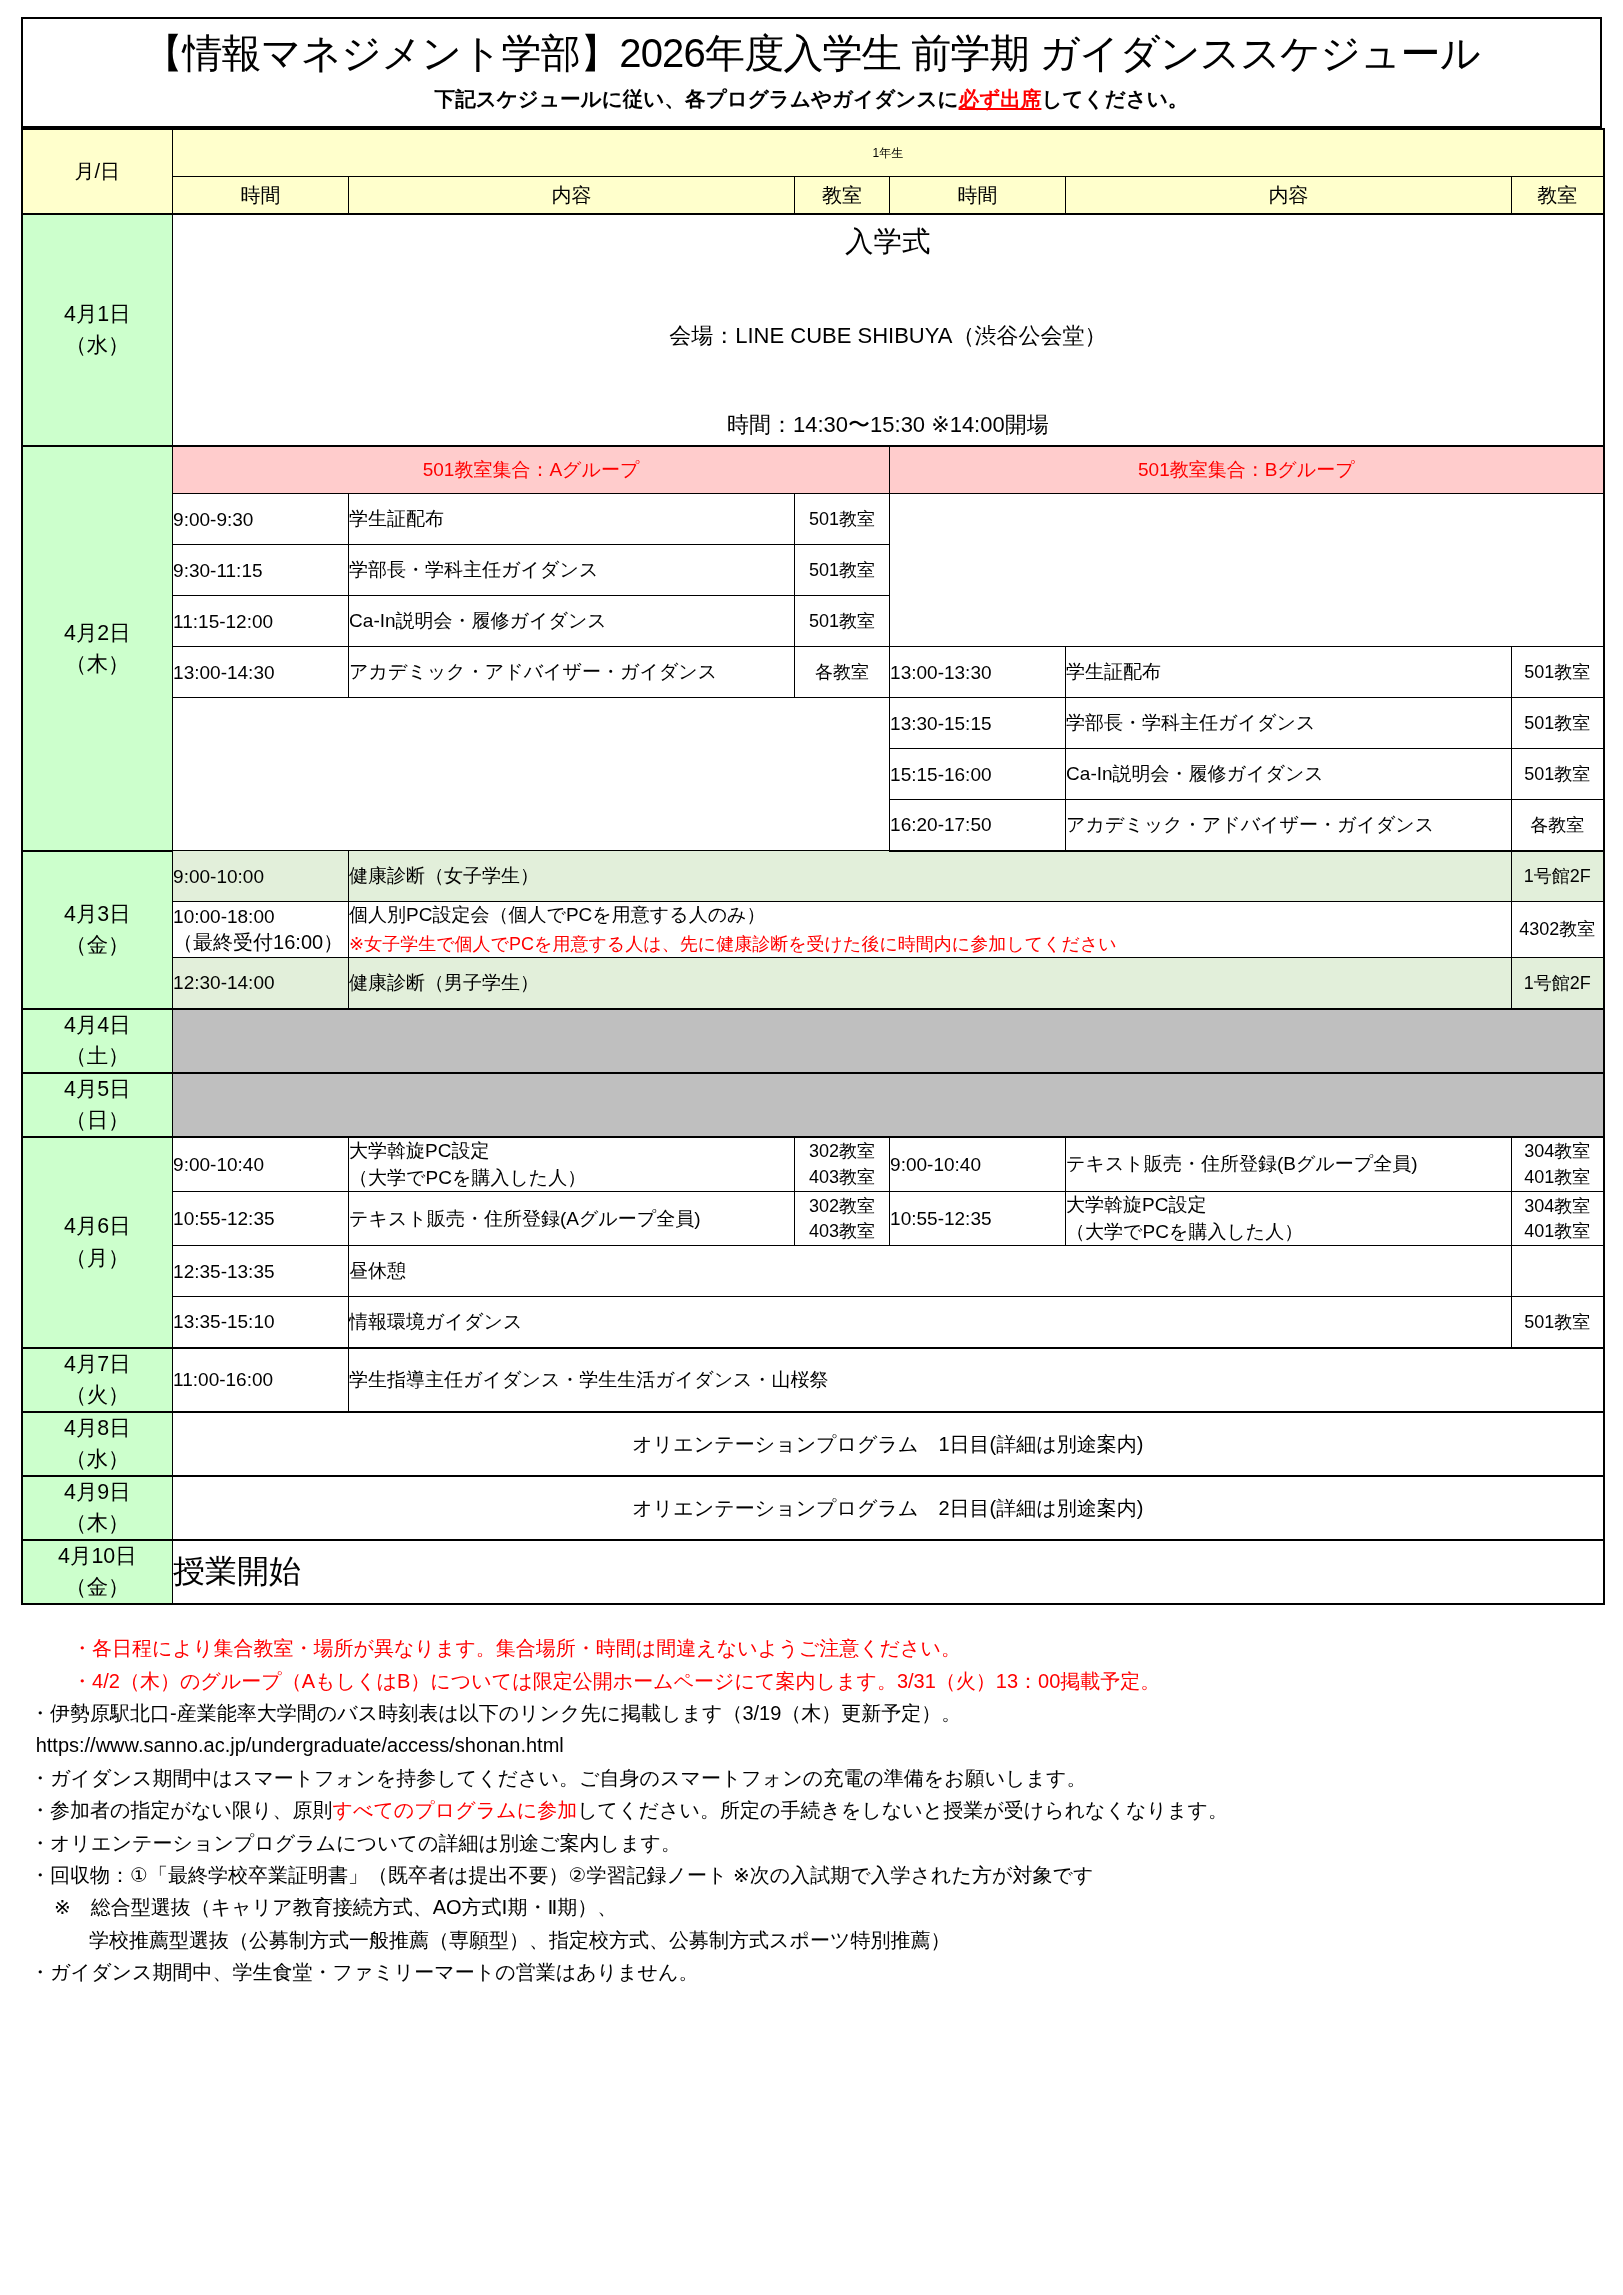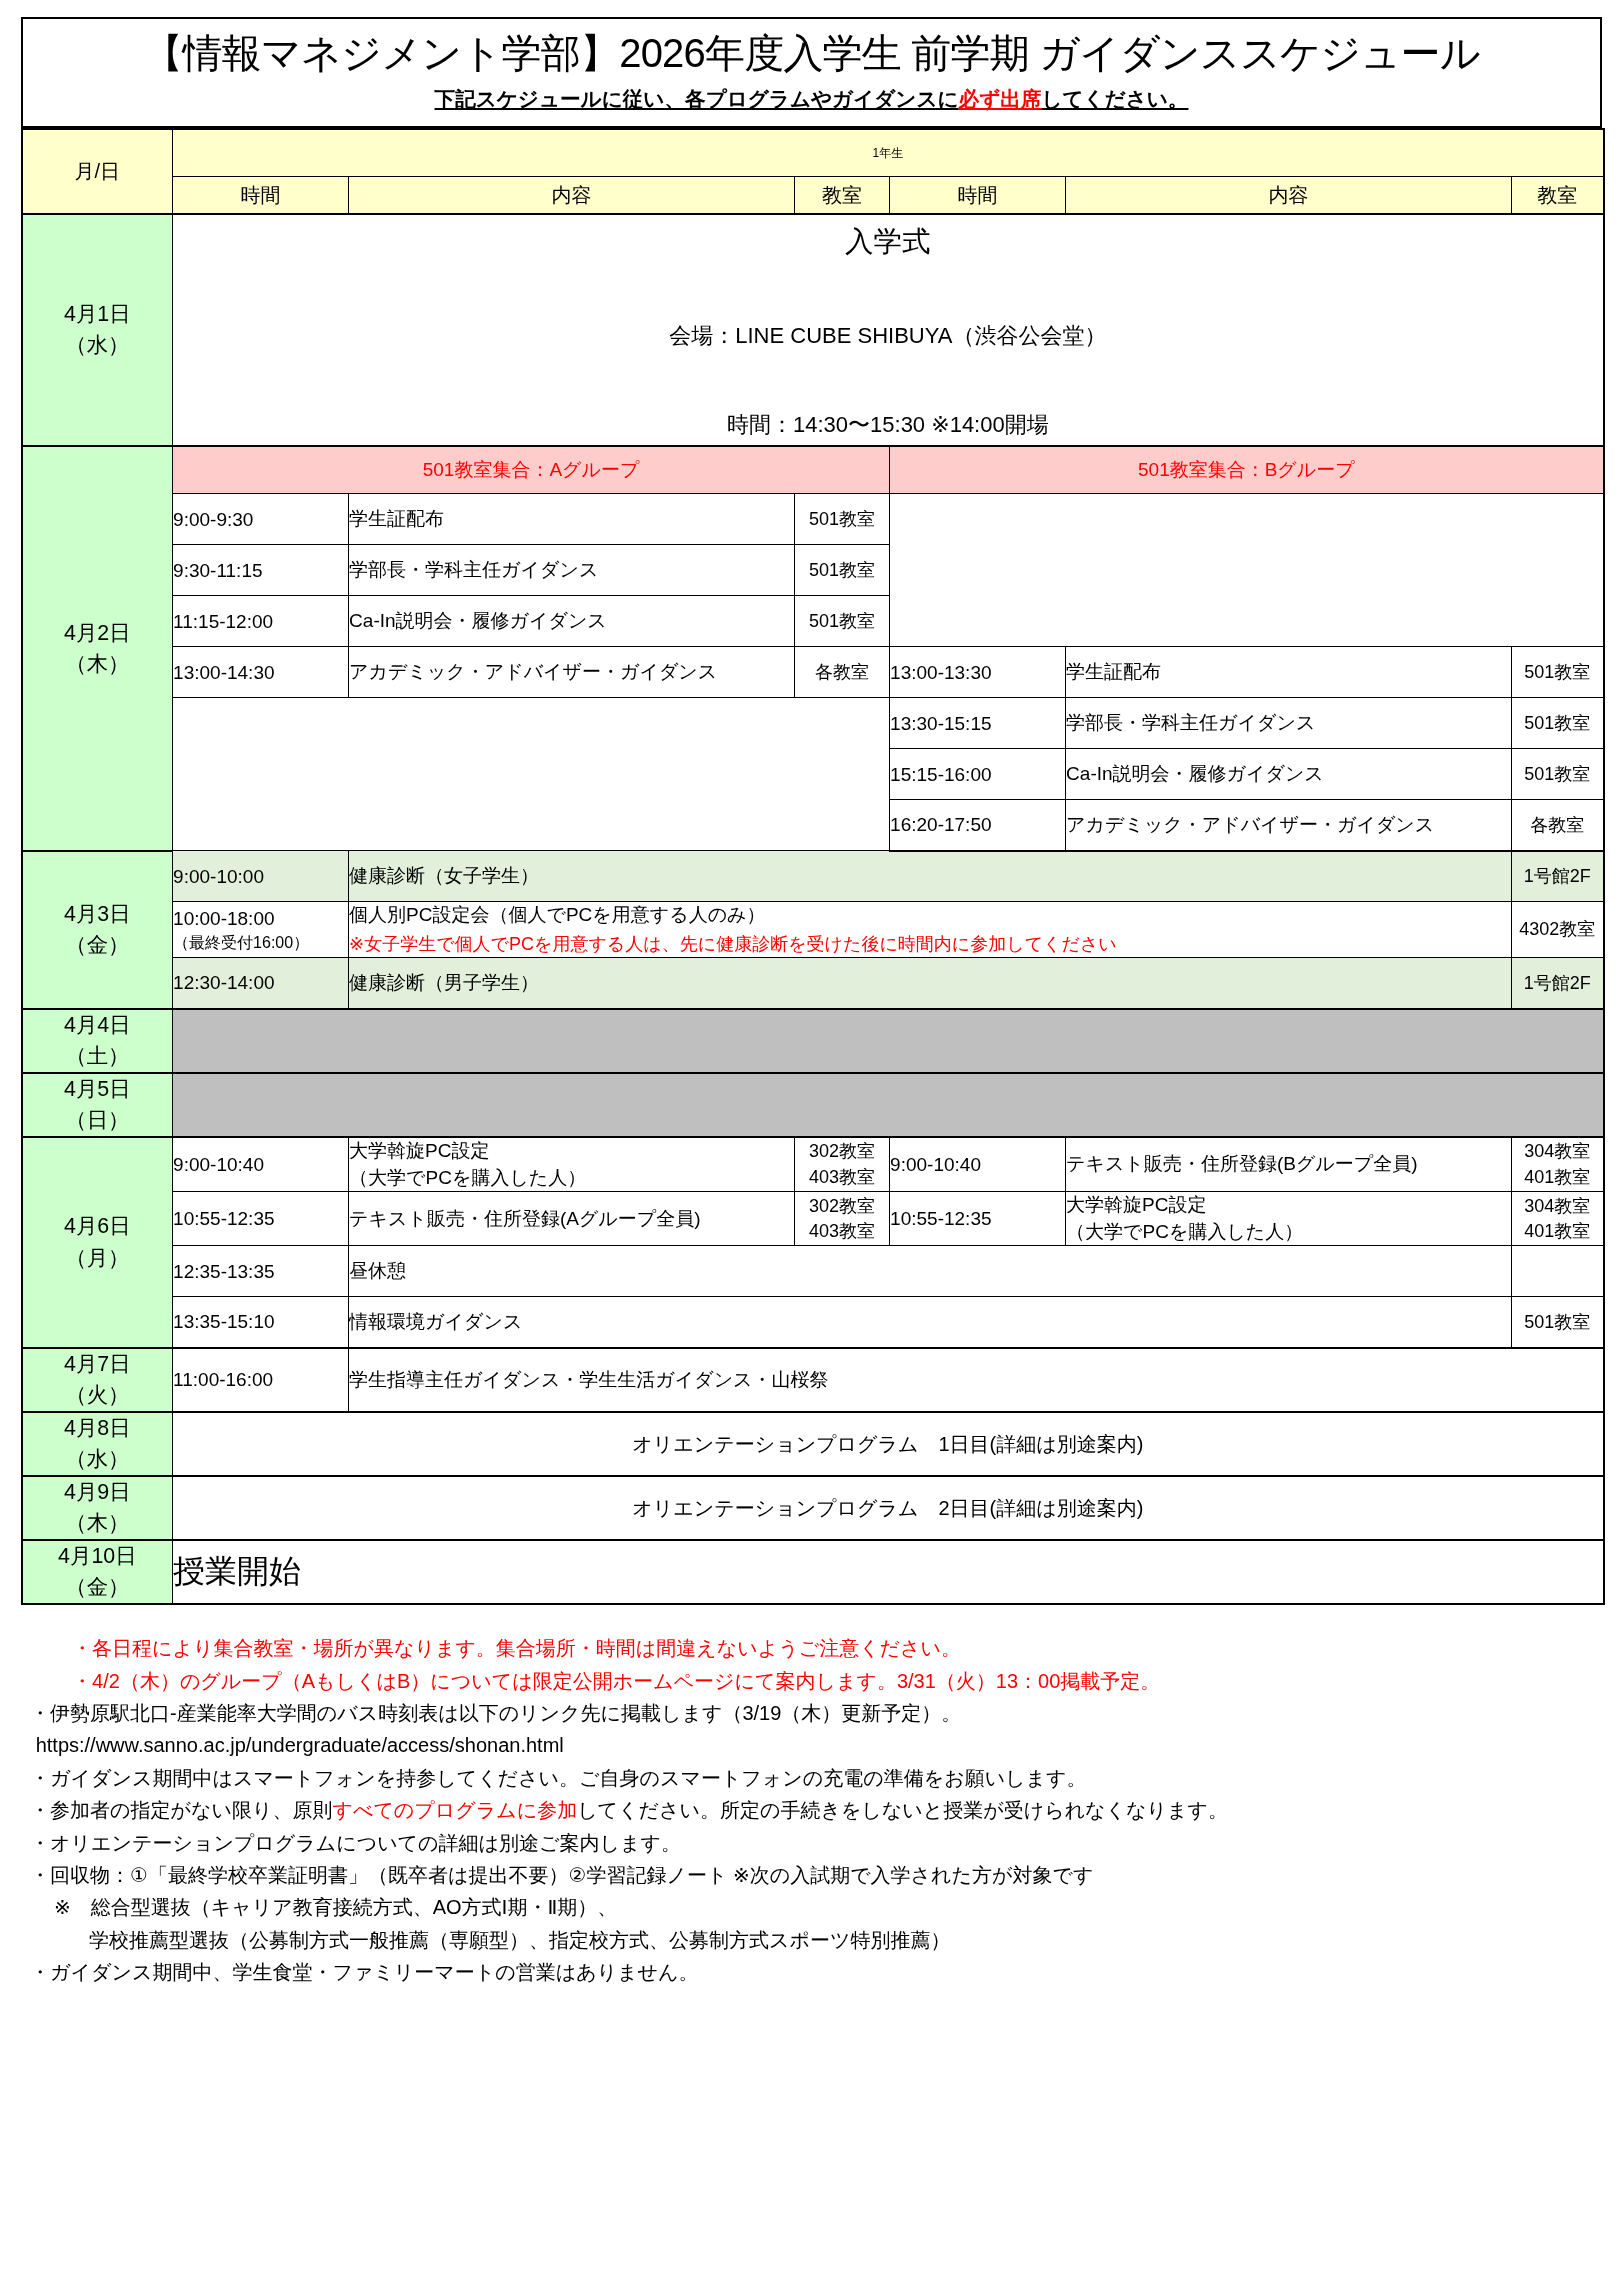--- a/index.html
+++ b/index.html
@@ -30,21 +30,20 @@
     font-weight: normal;
     letter-spacing: -0.8px;
     line-height: 1.15;
     white-space: nowrap;
   }
   .sub-title {
     font-size: 20.6px;
     font-weight: bold;
     margin-top: 11px;
     line-height: 1.2;
-    text-decoration: underline;
   }
   .must {
     color: #ff0000;
     text-decoration: underline;
   }
 
   
   table.sched {
     border-collapse: collapse;
     width: 100%;
@@ -99,21 +98,21 @@
   .datecell .d2 { display: block; }
 
   .cell-time {
     font-size: 19px;
     padding: 4.8px 0 4.8px 8px;
     white-space: nowrap;
     line-height: 1.35;
   }
   .cell-time .sub2 {
     display: block;
-    font-size: 16px;
+    font-size: 20px;
   }
   .cell-body {
     font-size: 19px;
     padding: 4.8px 6.3px 4.8px 9.5px;
     line-height: 1.4;
   }
   .cell-room {
     font-size: 18px;
     text-align: center;
     line-height: 1.4;

